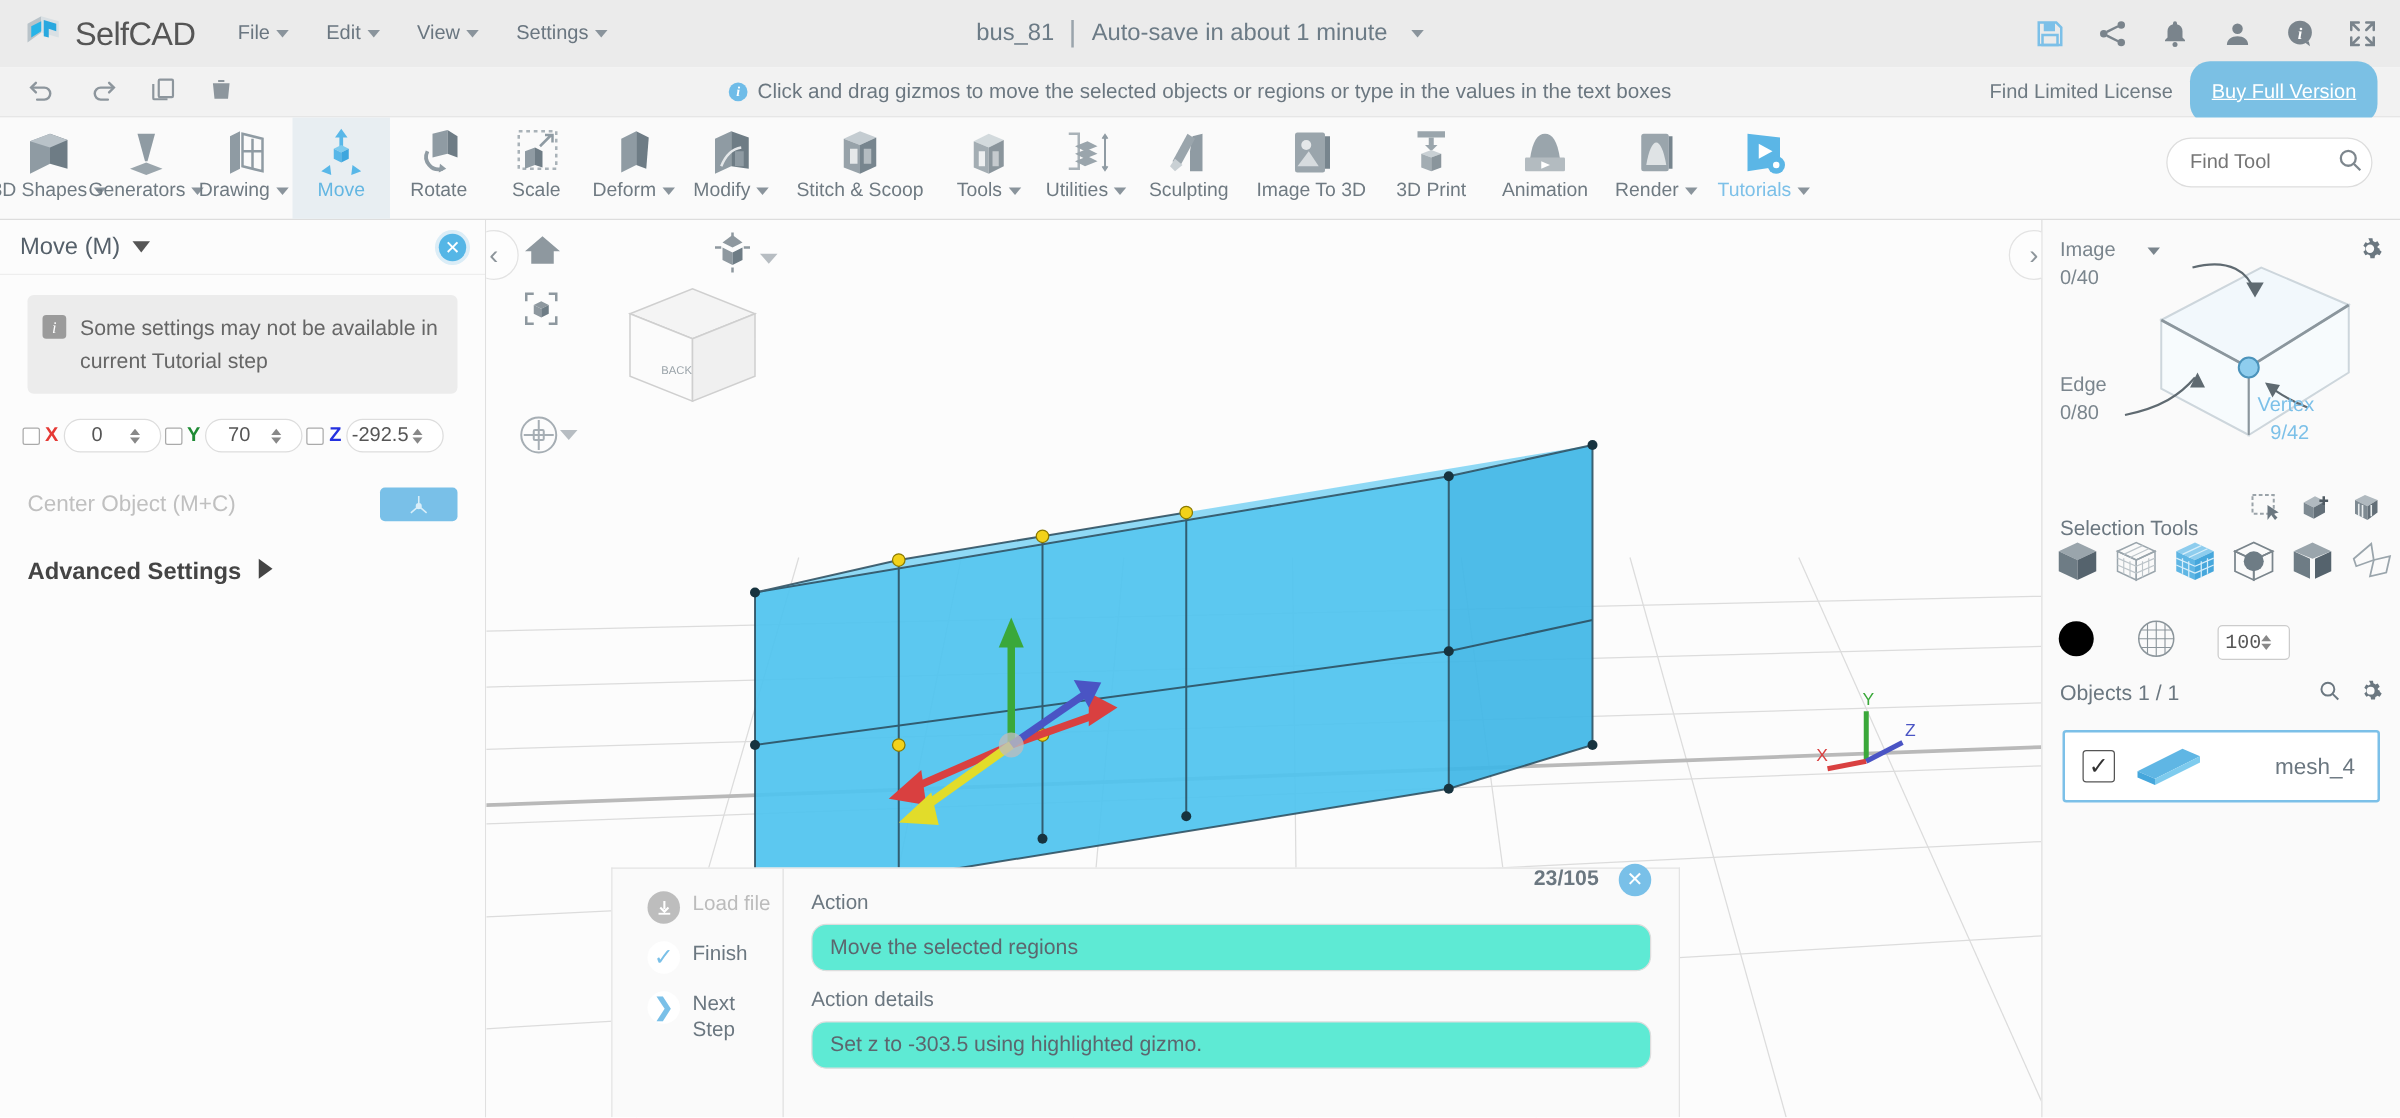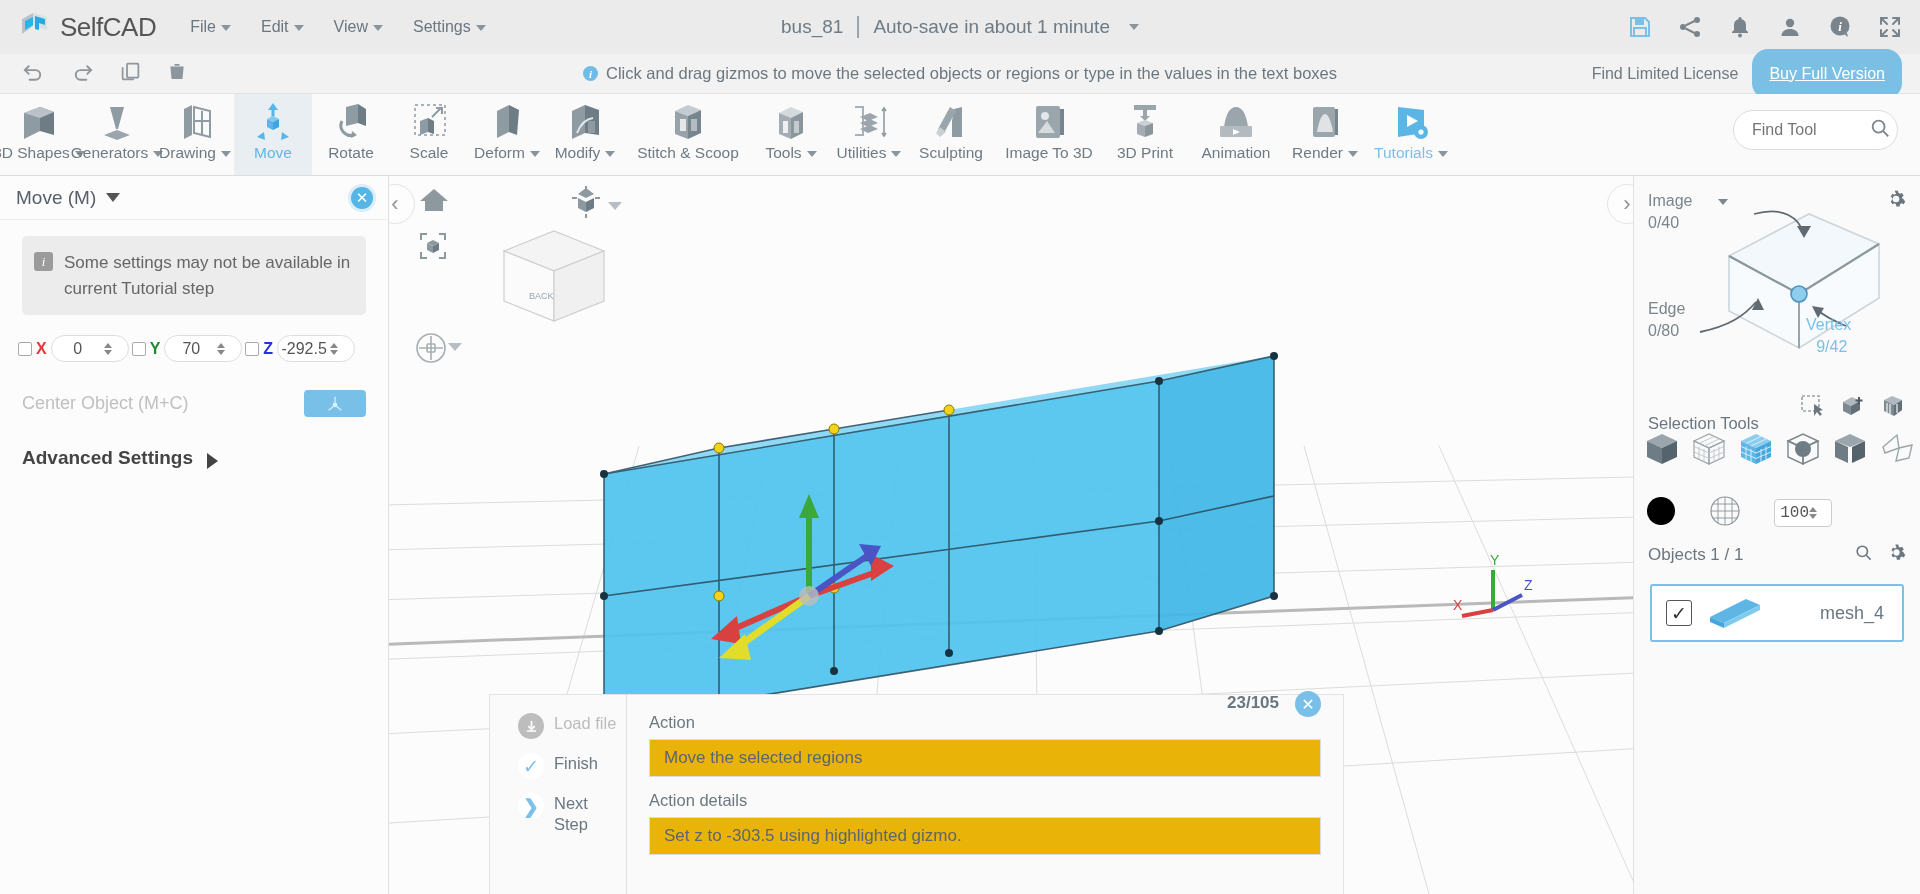--- a/index.html
+++ b/index.html
@@ -135,21 +135,21 @@
   .ar-up { width:0;height:0;border-left:4px solid transparent;border-right:4px solid transparent;border-bottom:5px solid #888; cursor:pointer;}
   .ar-dn { width:0;height:0;border-left:4px solid transparent;border-right:4px solid transparent;border-top:5px solid #888; cursor:pointer;}
   .center-row {
     margin: 28px 22px 0 22px; display: flex; align-items: center; justify-content: space-between;
   }
   .center-lbl { font-size: 18px; color: #c0c0c0; }
   .center-btn {
     width: 62px; height: 27px; background: #79c0e8; border-radius: 4px; cursor: pointer;
     display: flex; align-items: center; justify-content: center;
   }
-  .adv-row { margin: 30px 22px 0 22px; display: flex; align-items: flex-end; gap: 14px; }
+  .adv-row { margin: 30px 22px 0 22px; display: flex; align-items: flex-start; gap: 14px; }
   .adv-lbl { font-size: 19px; color: #444; font-weight: 600; }
   .adv-caret { width:0;height:0;border-top:8px solid transparent;border-bottom:8px solid transparent;border-left:11px solid #444;}
 
   
   .viewport { flex: 1; position: relative; background: #fcfcfc; overflow: hidden; }
   .vp-arrow-l, .vp-arrow-r {
     position: absolute; top: 8px; width: 40px; height: 40px; border-radius: 50%;
     border: 1px solid #e3e3e3; background: #fdfdfd; display: flex; align-items: center;
     justify-content: center; font-size: 22px; color: #8d959b; cursor: pointer; z-index: 6;
   }
@@ -181,21 +181,21 @@
   }
   .tut-circ.grey { background: #bdbdbd; color: #fff; }
   .tut-circ.check { color: #7ac0e8; font-size: 19px; }
   .tut-circ.next { color: #7ac0e8; font-size: 19px; font-weight: bold; }
   .tut-lbl { font-size: 16.5px; color: #6b7780; line-height: 1.25; max-width: 64px; }
   .tut-lbl.dim { color: #bcbcbc; }
   .tut-fields { flex: 1; padding: 18px 22px 0 22px; display: flex; gap: 40px; position: relative; }
   .fcol { flex: 1; }
   .flbl { font-size: 16.5px; color: #6b7780; margin-bottom: 7px; display: block; }
   .finput {
-    width: 100%; height: 38px; border: 1px solid #ddd; border-radius: 0; background: #eab308;
+    width: 100%; height: 38px; border: 1px solid #ddd; border-radius: 12px; background: #5eead4;
     padding: 0 14px; font-size: 17px; color: #5c666e; outline: none;
     font-family: "Liberation Sans", sans-serif;
   }
   .finput.bold { font-weight: bold; color: #4e585f; }
   .finput.short { height: 18px; padding: 0 10px; }
   .fgap { margin-top: 14px; }
   .tut-counter {
     position: absolute; right: 64px; top: -2px; font-size: 17px; color: #6b7780; font-weight: 600;
   }
   .tut-close {

